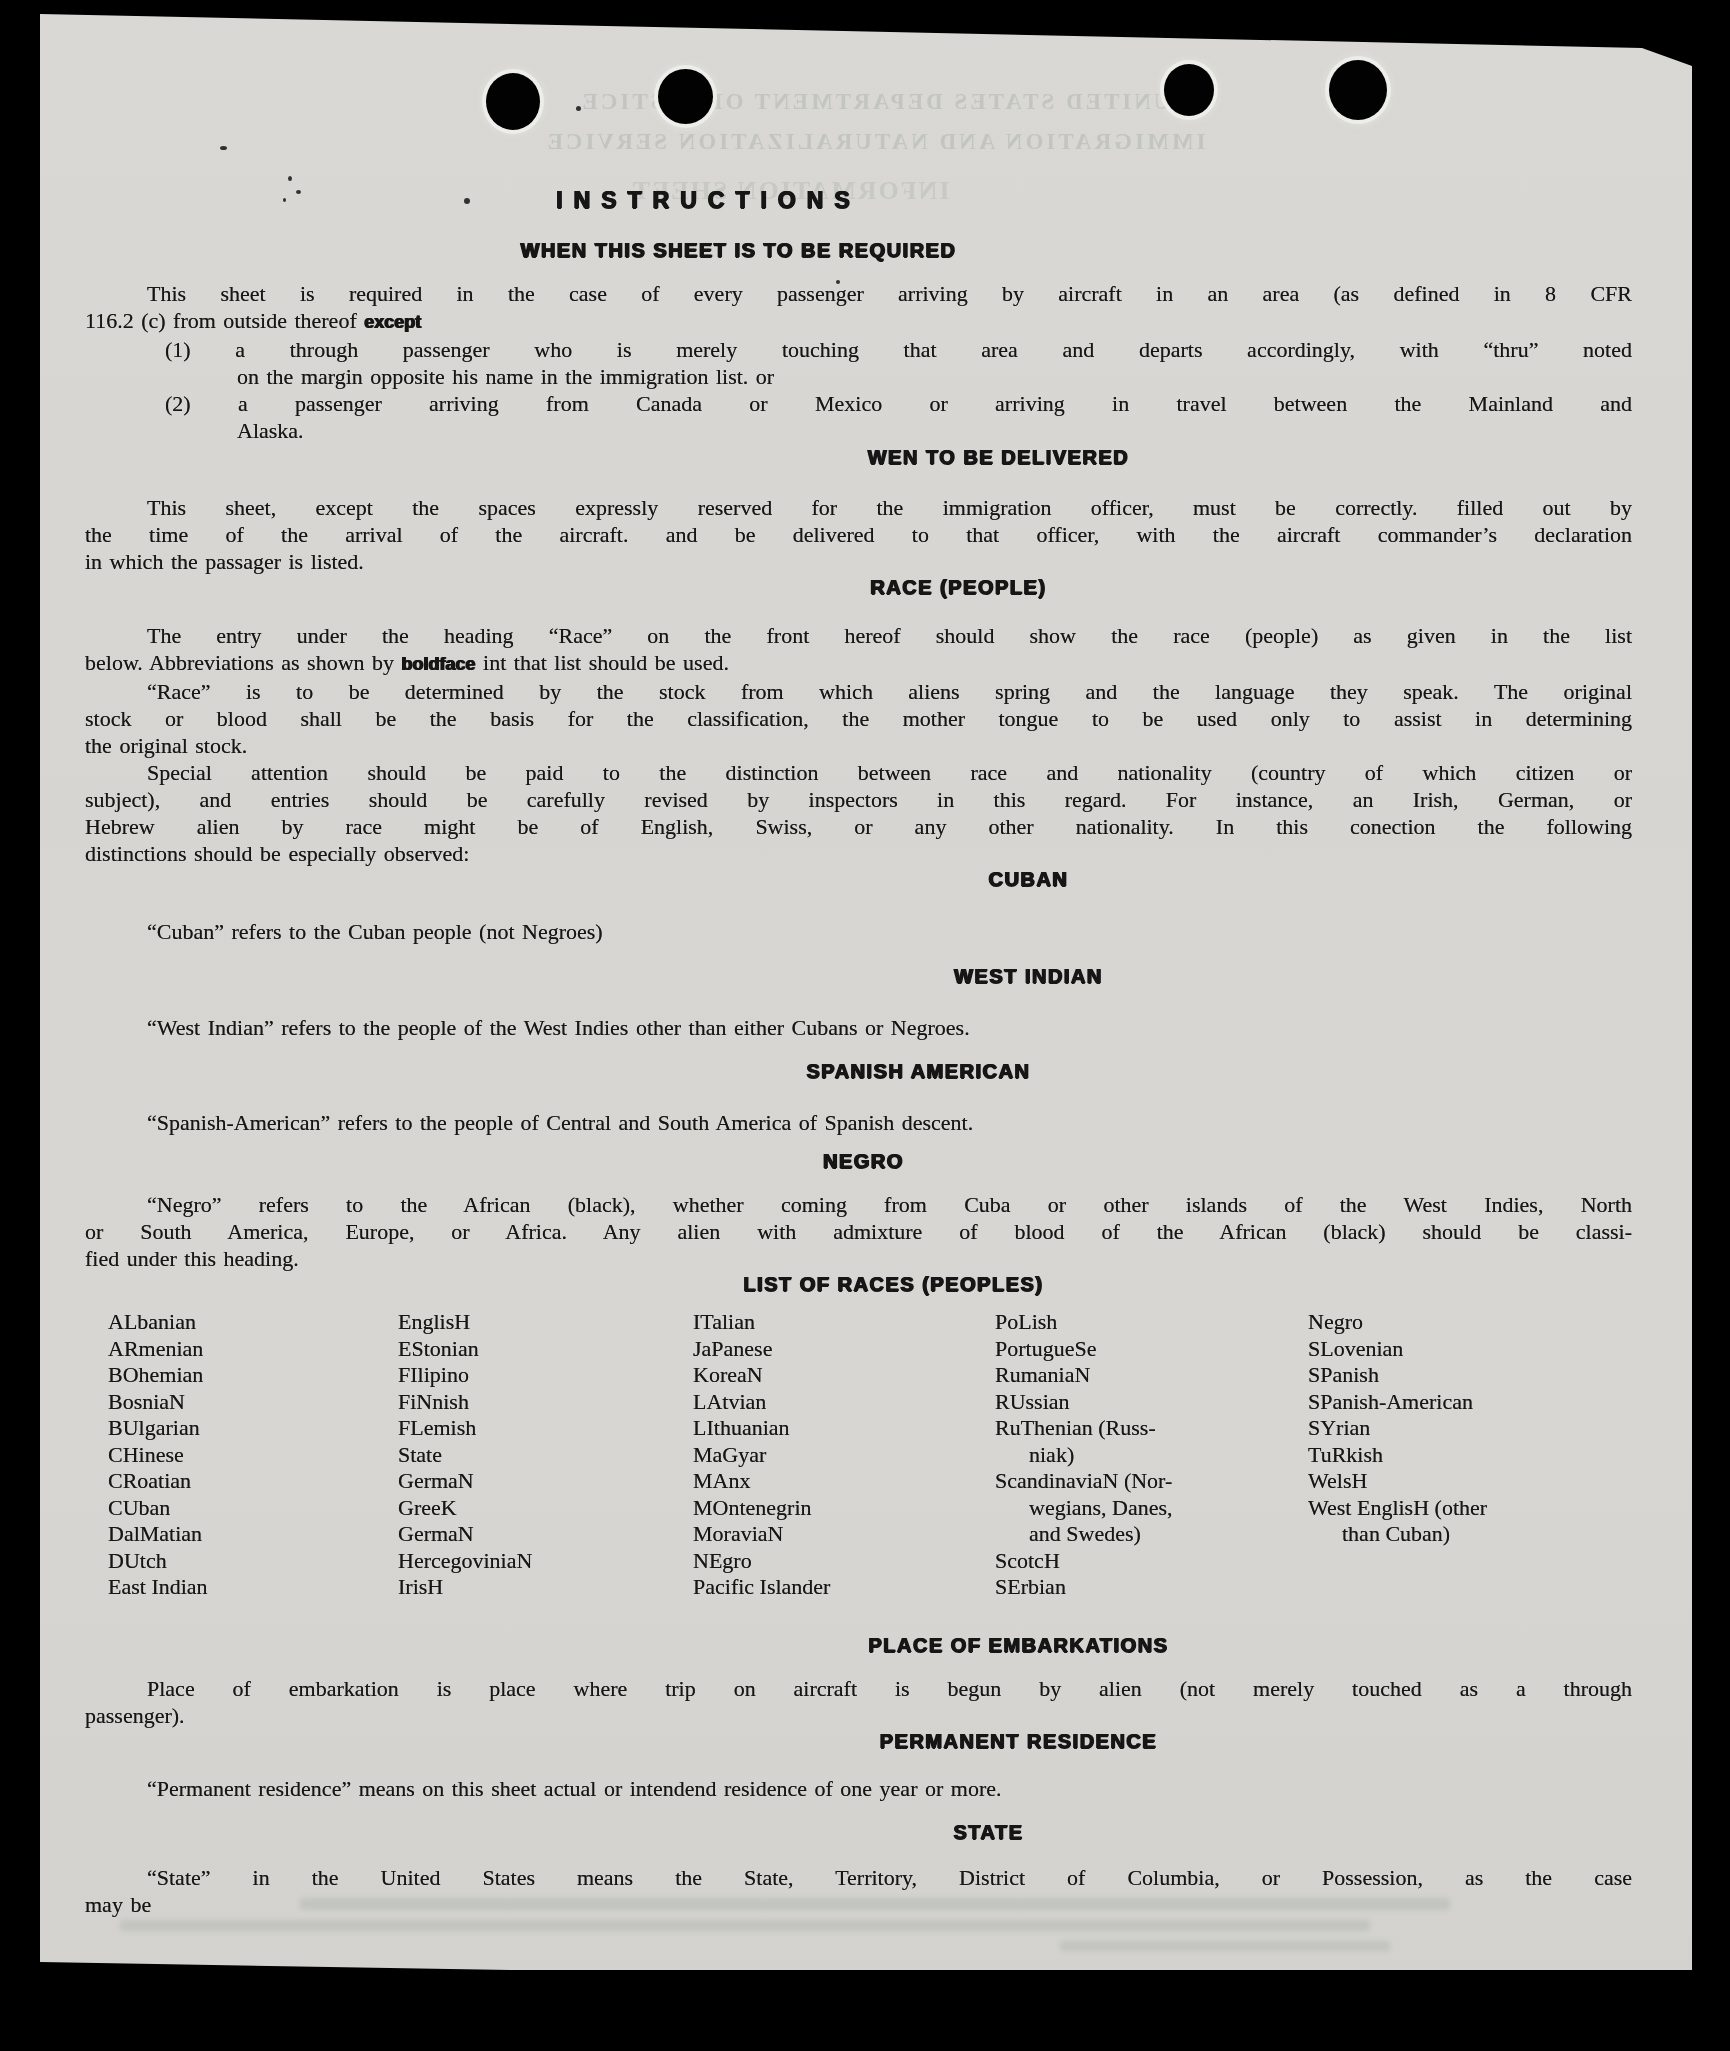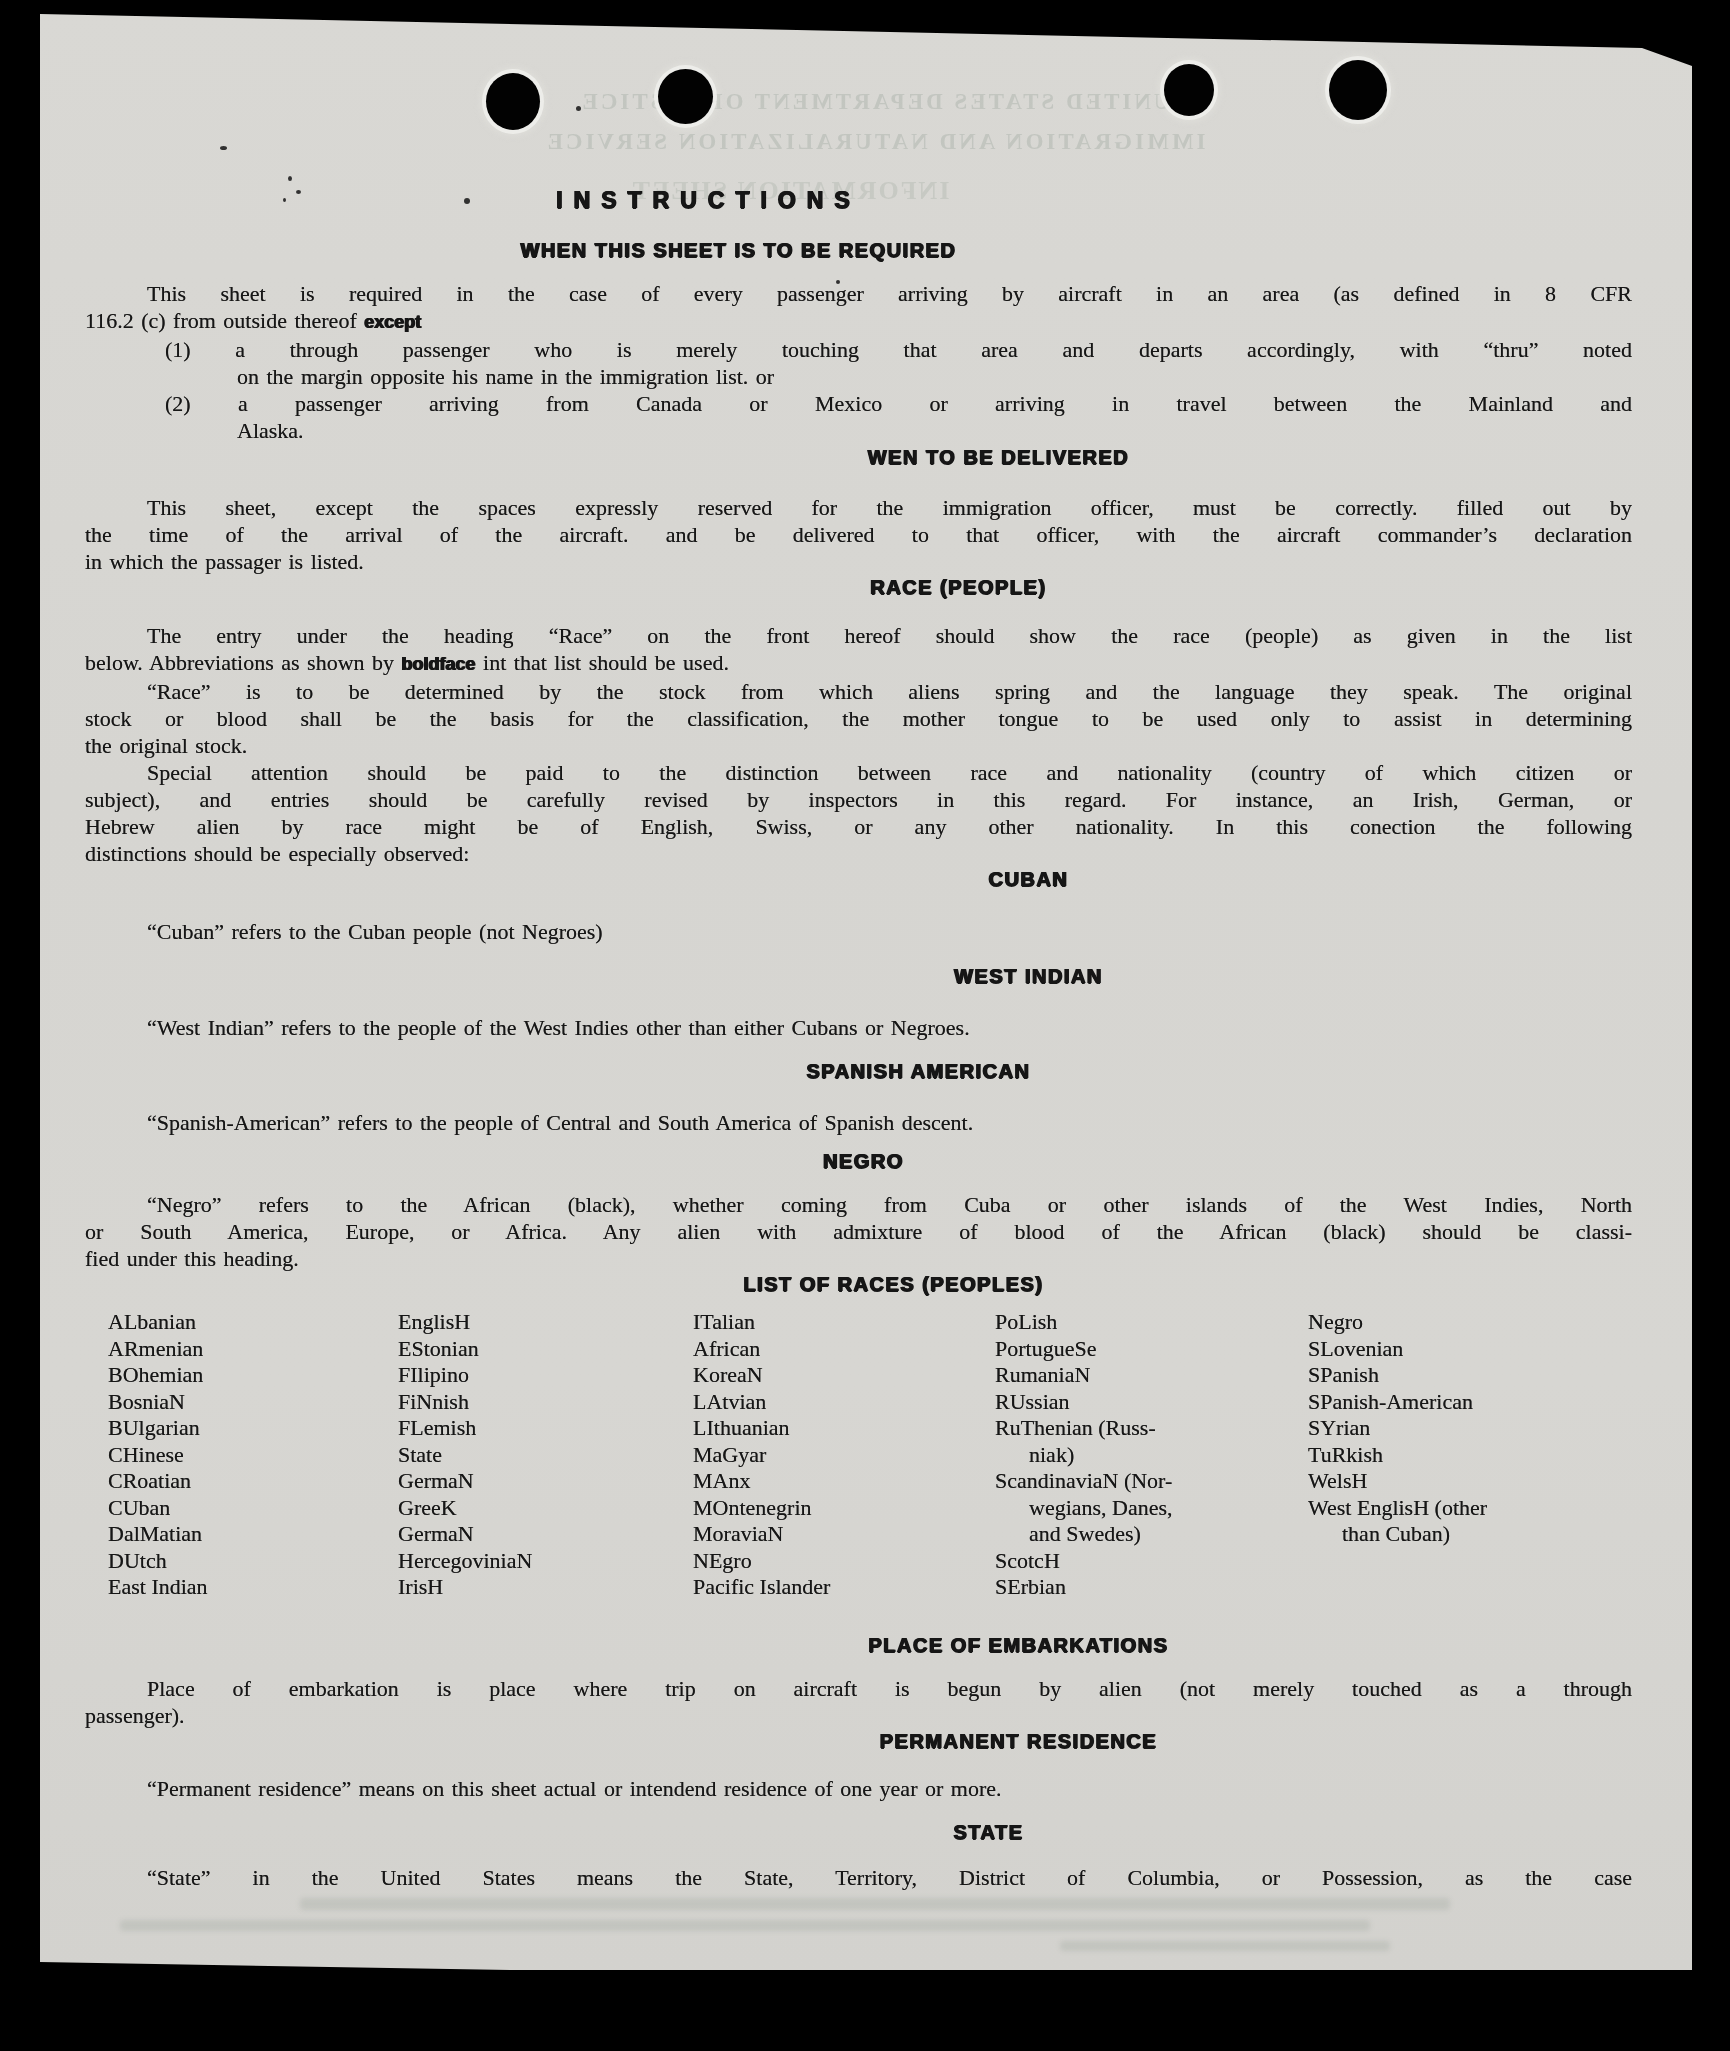--- a/index.html
+++ b/index.html
@@ -250,21 +250,21 @@
               </div>
               <div>
                 <div class="race-line">IrisH</div>
               </div>
             </div>
             <div class="race-col-3">
               <div>
                 <div class="race-line">ITalian</div>
               </div>
               <div>
-                <div class="race-line">African</div>
+                <div class="race-line">JaPanese</div>
               </div>
               <div>
                 <div class="race-line">KoreaN</div>
               </div>
               <div>
                 <div class="race-line">LAtvian</div>
               </div>
               <div>
                 <div class="race-line">LIthuanian</div>
               </div>
@@ -355,20 +355,21 @@
         <div class="sec sec-residence">
           <div class="sec-h">PERMANENT RESIDENCE</div>
           <div class="para">
             <div class="line l ind">“Permanent residence” means on this sheet actual or intendend residence of one year or more.</div>
           </div>
         </div>
         <div class="sec sec-state">
           <div class="sec-h">STATE</div>
           <div class="para">
             <div class="line ind">“State” in the United States means the State, Territory, District of Columbia, or Possession, as the case</div>
+            <div class="line l">may be</div>
           </div>
         </div>
       </div>
   </div>
 </div>
 
 <div class="top-edge"></div>
 <div class="bottom-edge"></div>
 
 </body></html>

